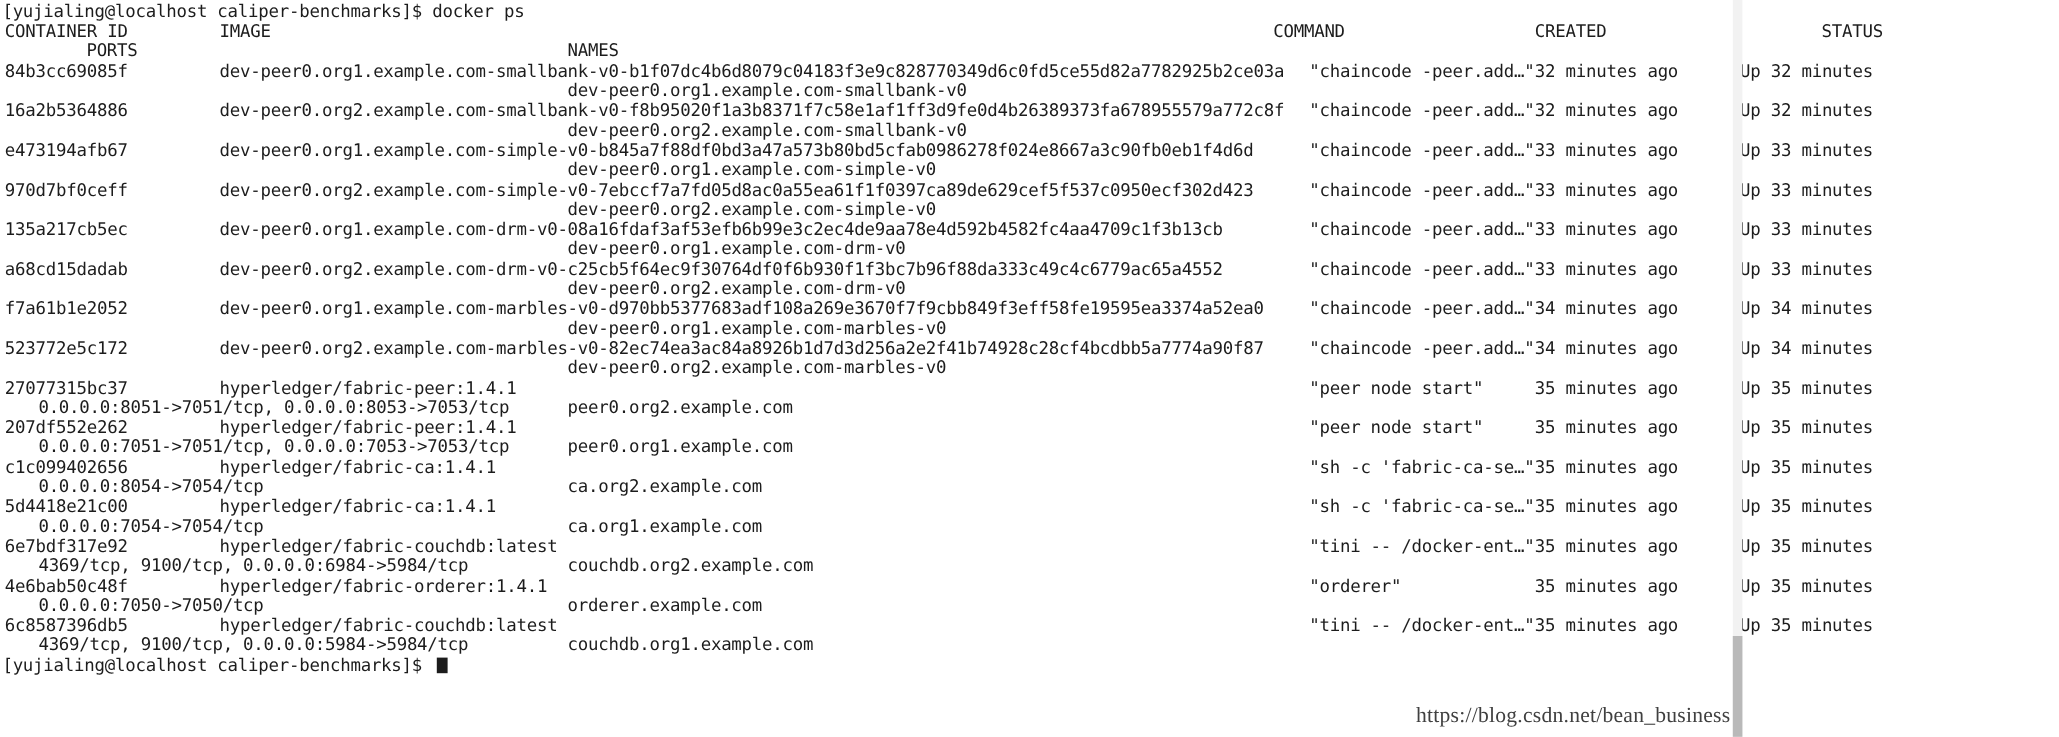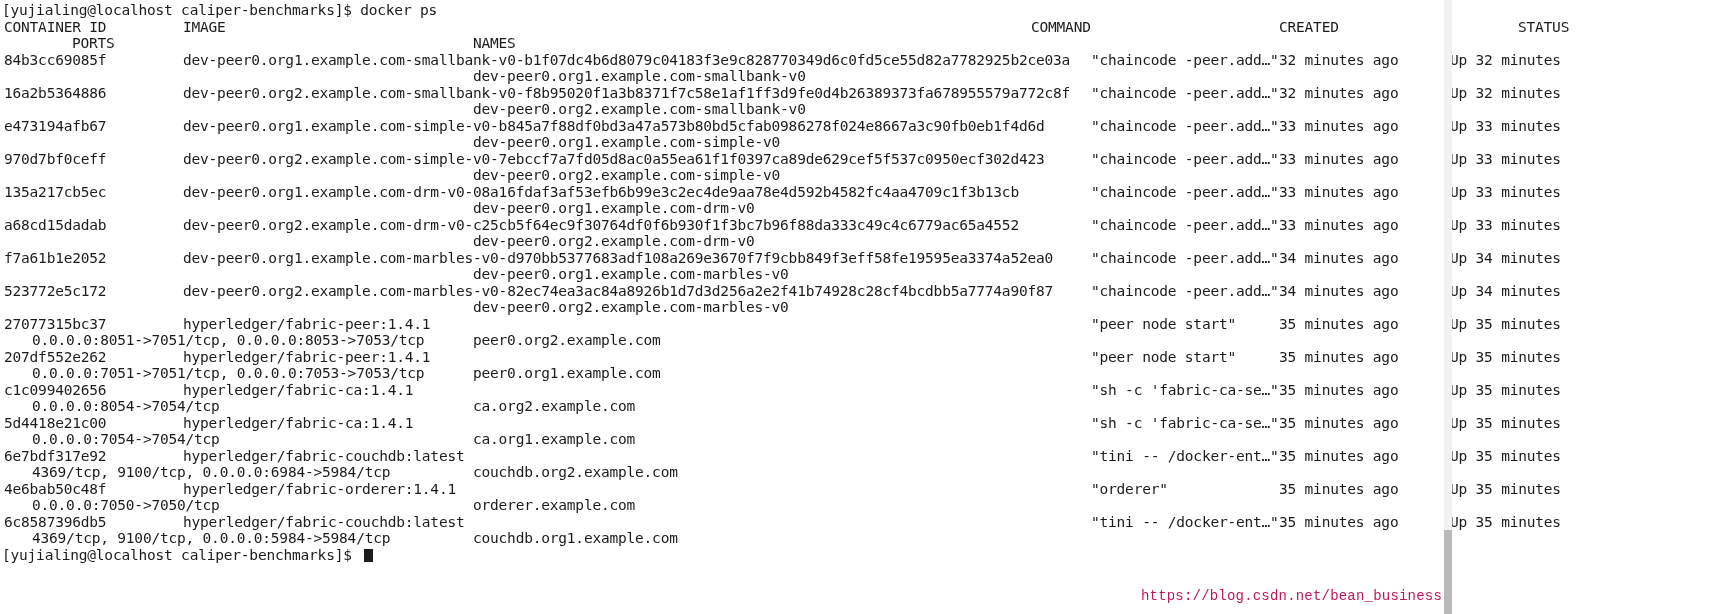--- a/index.html
+++ b/index.html
@@ -55,40 +55,40 @@
   .c-names   { left: 471px; }
   .c-command { left: 1089px; }
   .c-created { left: 1277px; }
   .c-status  { left: 1448px; }
 
   
   .hdr-id      { left: 2px; }
   .hdr-image   { left: 181px; }
   .hdr-ports   { left: 30px; margin-left: 40px; }
   .hdr-names   { left: 471px; text-align: right; }
-  .hdr-command { left: 1029px; }
+  .hdr-command { left: 1059px; }
   .hdr-created { left: 1277px; }
   .hdr-status  { left: 1516px; }
 
   .cursor {
     display: inline-block;
     width: 9px;
     height: 13px;
     background: #1c1c1c;
     vertical-align: -2px;
     margin-left: 4px;
   }
 
   #watermark {
     position: absolute;
     right: 10px;
     bottom: 10px;
-    color: #be185d;
-    font-family: Liberation Mono, monospace;
-    font-size: 14px;
+    color: #404040;
+    font-family: Liberation Serif, serif;
+    font-size: 18px;
     letter-spacing: 0.2px;
     user-select: none;
   }
 
   #scrollbar-track {
     position: absolute;
     top: 0;
     right: 0;
     width: 8px;
     height: 614px;

